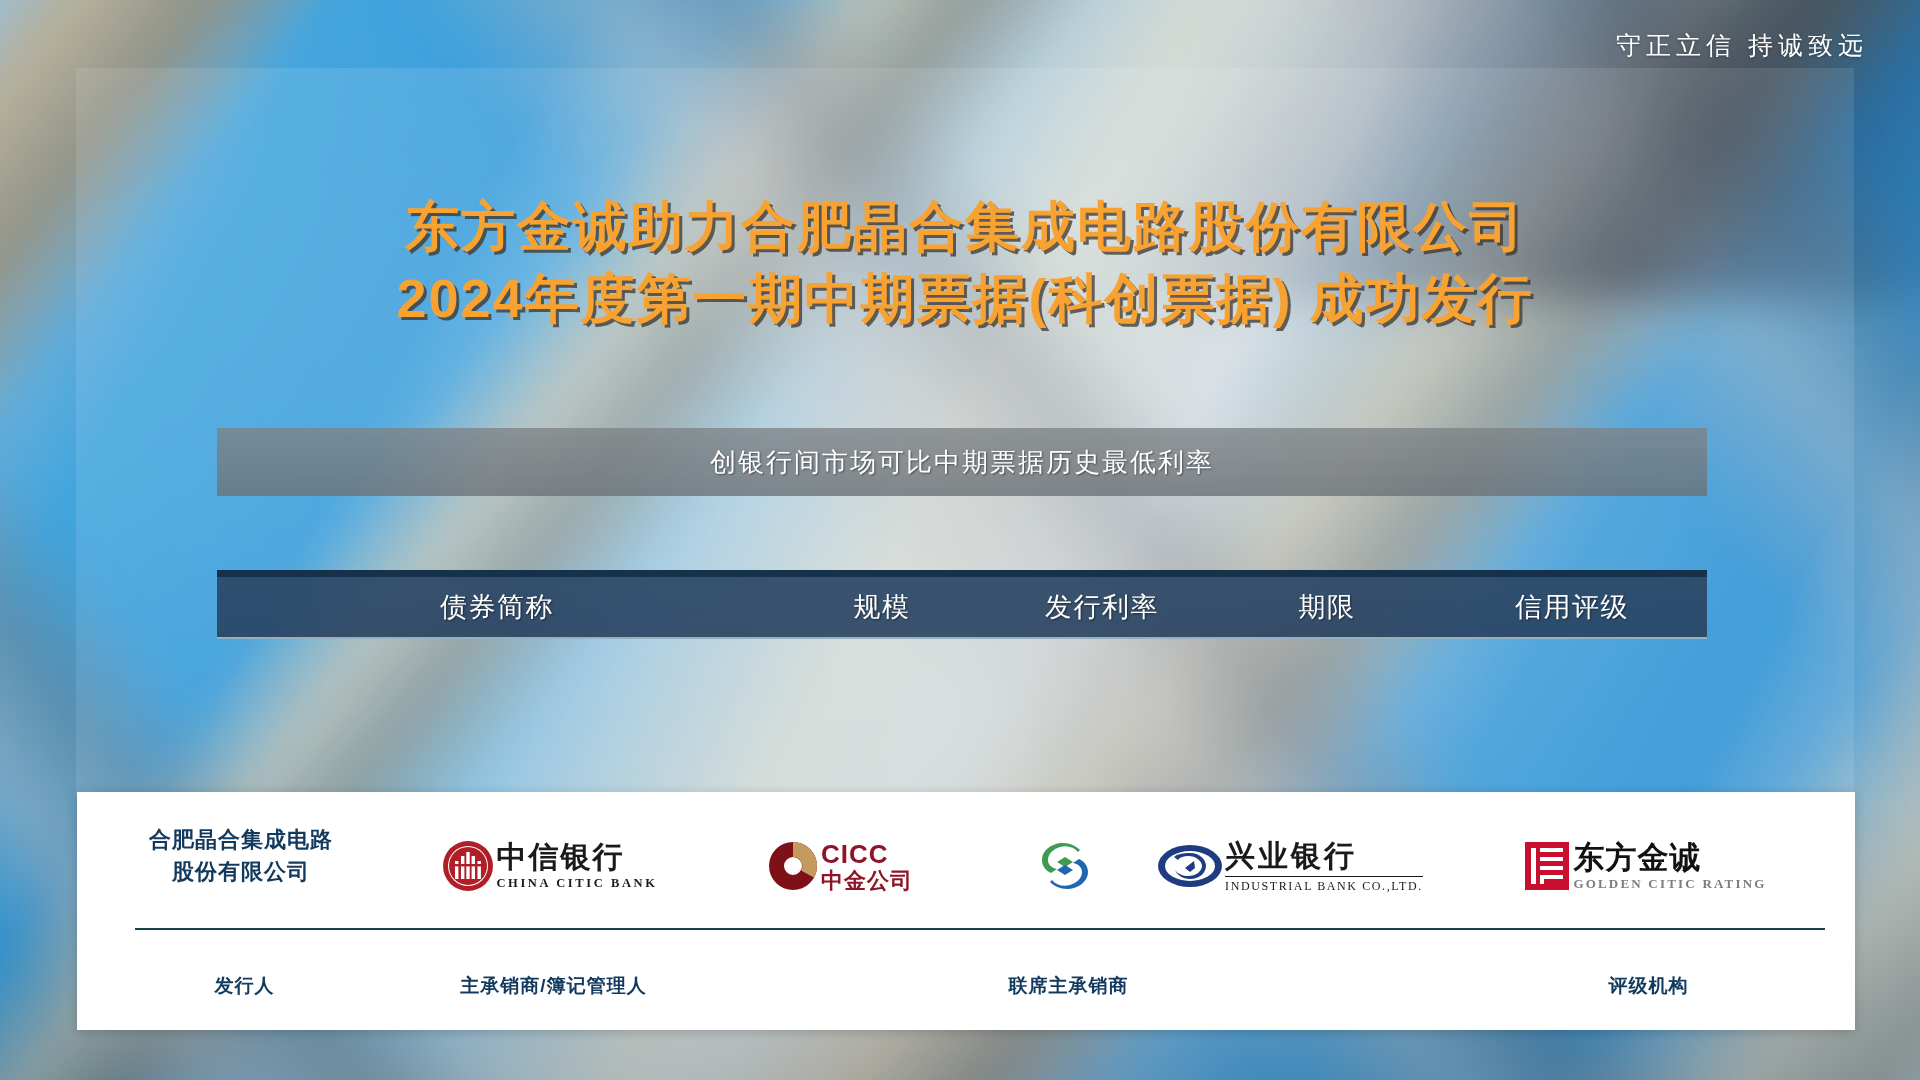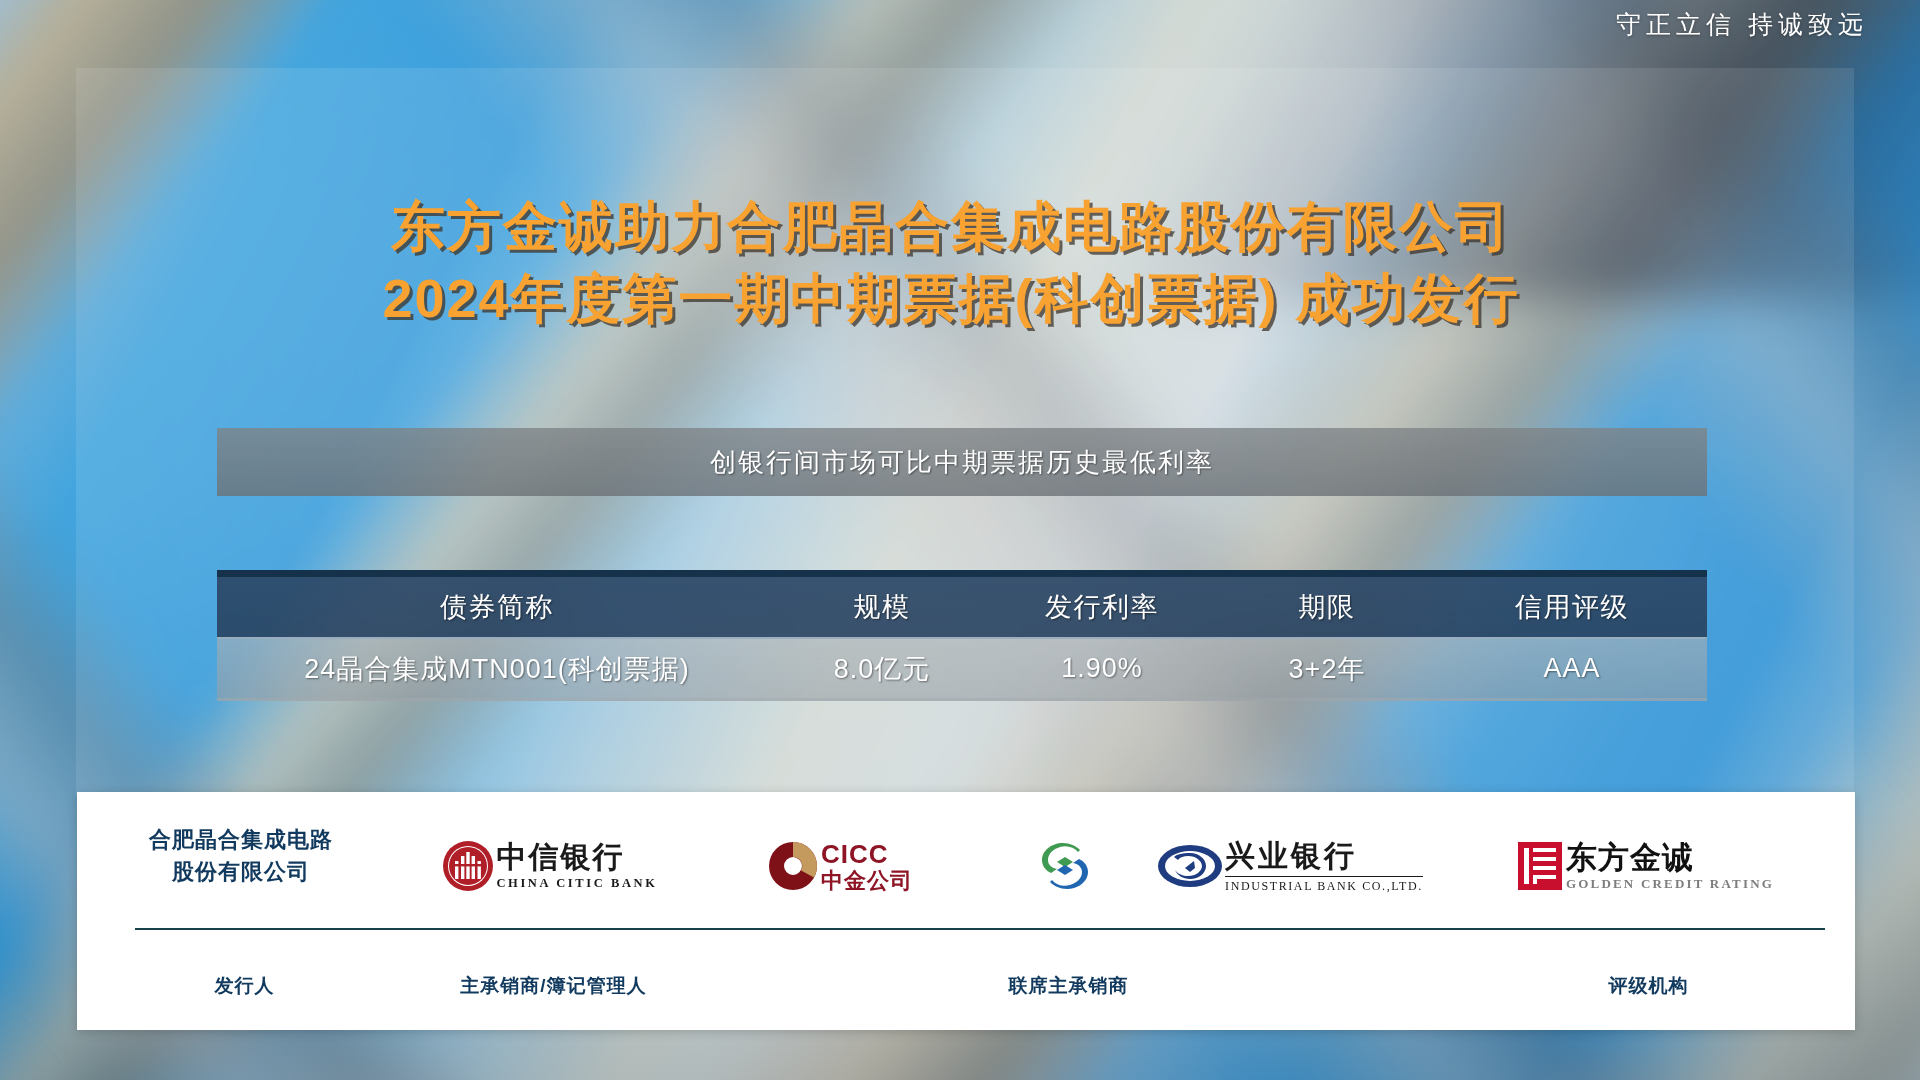--- a/index.html
+++ b/index.html
@@ -57,21 +57,21 @@
 
   
   #panel {
     position:absolute; left:76px; top:68px; width:1778px; height:728px;
     background:rgba(255,255,255,.10);
     backdrop-filter:blur(2px);
   }
 
   
   #headline {
-    position:absolute; left:62px; top:190px; width:1778px;
+    position:absolute; left:76px; top:190px; width:1778px;
     text-align:center; line-height:1.34;
   }
   #headline .line {
     font-size:54px; font-weight:bold; color:#F7A231;
     letter-spacing:2px;
     text-shadow:3px 3px 0 rgba(60,52,44,.75);
     white-space:nowrap;
   }
 
   
@@ -168,21 +168,21 @@
   .industrial .en { font-size:12px; color:#1a1a1a; font-family:"Liberation Serif",serif;
                     letter-spacing:1.6px; margin-top:5px; border-top:1px solid #1a1a1a; padding-top:3px; }
 
   
   .golden .cn { font-size:31px; color:#111; font-family:"Liberation Serif",serif; letter-spacing:1px; }
   .golden .en { font-size:13px; color:#7d7d7d; font-family:"Liberation Serif",serif;
                 letter-spacing:2.2px; margin-top:4px; font-weight:bold; }
 
   
   #slogan {
-    position:absolute; right:52px; top:8px;
+    position:absolute; right:52px; top:29px;
     font-size:25px; color:#ffffff; letter-spacing:5px;
     text-shadow:0 1px 3px rgba(0,0,0,.35);
     white-space:nowrap;
   }
 </style>
 </head>
 <body>
 
 <div id="bg">
   <div class="layer sky"></div>
@@ -206,27 +206,20 @@
 </div>
 
 <div id="table">
   <div class="topstrip"></div>
   <div class="trow thead">
     <div class="cell c0">债券简称</div>
     <div class="cell c1">规模</div>
     <div class="cell c2">发行利率</div>
     <div class="cell c3">期限</div>
     <div class="cell c4">信用评级</div>
-  </div>
-  <div class="trow tbody">
-    <div class="cell c0">24晶合集成MTN001(科创票据)</div>
-    <div class="cell c1">8.0亿元</div>
-    <div class="cell c2">1.90%</div>
-    <div class="cell c3">3+2年</div>
-    <div class="cell c4">AAA</div>
   </div>
 </div>
 
 <div id="footer">
 
   <div id="logos">
 
     <div class="logo-slot slotA">
       <div class="issuer-name">
         <div>合肥晶合集成电路</div>
@@ -299,21 +292,21 @@
           <rect x="2" y="3" width="44" height="48" fill="#C8102E"></rect>
           <rect x="8" y="9" width="5" height="36" fill="#ffffff"></rect>
           <rect x="17" y="9" width="23" height="4" fill="#ffffff"></rect>
           <rect x="17" y="18" width="23" height="4" fill="#ffffff"></rect>
           <rect x="17" y="27" width="23" height="4" fill="#ffffff"></rect>
           <rect x="17" y="36" width="23" height="4" fill="#ffffff"></rect>
           <rect x="17" y="40" width="4" height="5" fill="#ffffff"></rect>
         </svg>
         <div class="words">
           <span class="cn">东方金诚</span>
-          <span class="en">GOLDEN CREDIT RATING</span>
+          <span class="en">GOLDEN CITIC RATING</span>
         </div>
       </div>
     </div>
   </div>
 
   <div id="divider"></div>
 
   <div id="roles">
     <div class="role slotA">发行人</div>
     <div class="role slotB">主承销商/簿记管理人</div>

